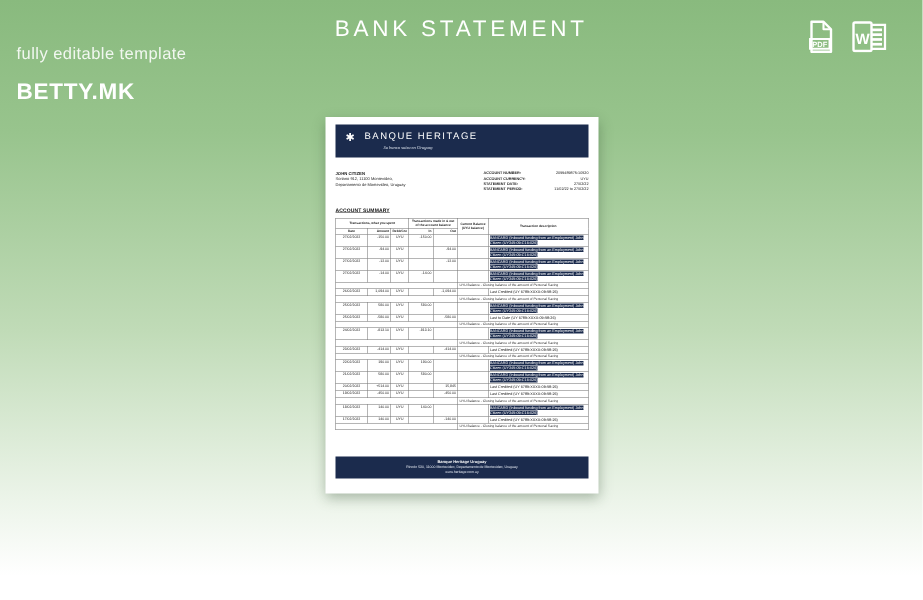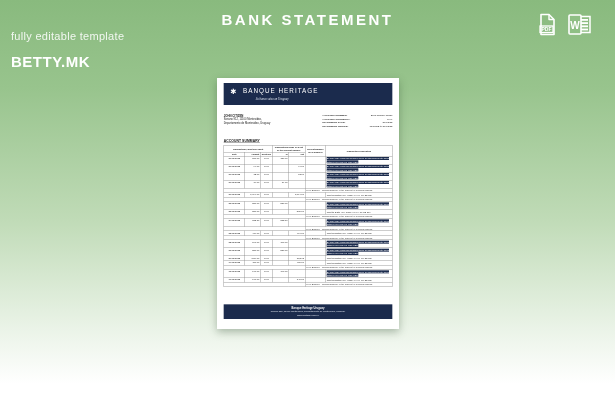--- a/index.html
+++ b/index.html
@@ -4,21 +4,21 @@
 <style>
   html,body{margin:0;padding:0;}
   body{
     width:615px;height:400px;overflow:hidden;position:relative;
     font-family:"Liberation Sans",sans-serif;
     background:linear-gradient(180deg,#89ba7e 0%,#98c48d 22%,#c0dbb7 55%,#eaf3e7 82%,#ffffff 96%);
   }
   
   .brand{position:absolute;left:11px;top:9px;color:#fff;font-weight:bold;font-size:15px;letter-spacing:.5px;margin-top:44px;}
   .brand-sub{position:absolute;left:11px;top:30px;color:rgba(255,255,255,.88);font-size:11px;letter-spacing:.3px;text-align:right;}
-  .page-title{position:absolute;left:0;right:0;top:11px;text-align:center;color:#fff;font-weight:bold;font-size:15px;letter-spacing:2.5px;}
+  .page-title{position:absolute;left:0;right:0;top:11px;text-align:center;color:#fff;font-weight:normal;font-size:15px;letter-spacing:2.5px;}
   .dl-icons{position:absolute;right:22px;top:13px;display:flex;gap:12px;align-items:center;}
   .dl-icons svg{display:block;}
   
   .page{position:absolute;left:217px;top:78px;width:182px;height:251px;background:#fff;
         box-shadow:0 3px 8px rgba(40,70,40,.35);overflow:hidden;}
   .page-inner{width:546px;height:753px;transform:scale(.33333);transform-origin:0 0;position:relative;color:#222;}
   .bank-header{position:absolute;left:20px;right:20px;top:15px;height:66px;background:#1b2b4d;color:#fff;}
   .bank-logo{position:absolute;left:20px;top:14px;font-size:22px;color:#fff;}
   .bank-name{position:absolute;left:58px;top:14px;font-size:19px;letter-spacing:3px;font-weight:400;}
   .bank-tagline{position:absolute;left:96px;top:42px;font-size:9px;font-style:italic;font-family:"Liberation Serif",serif;color:#dfe6f0;}

